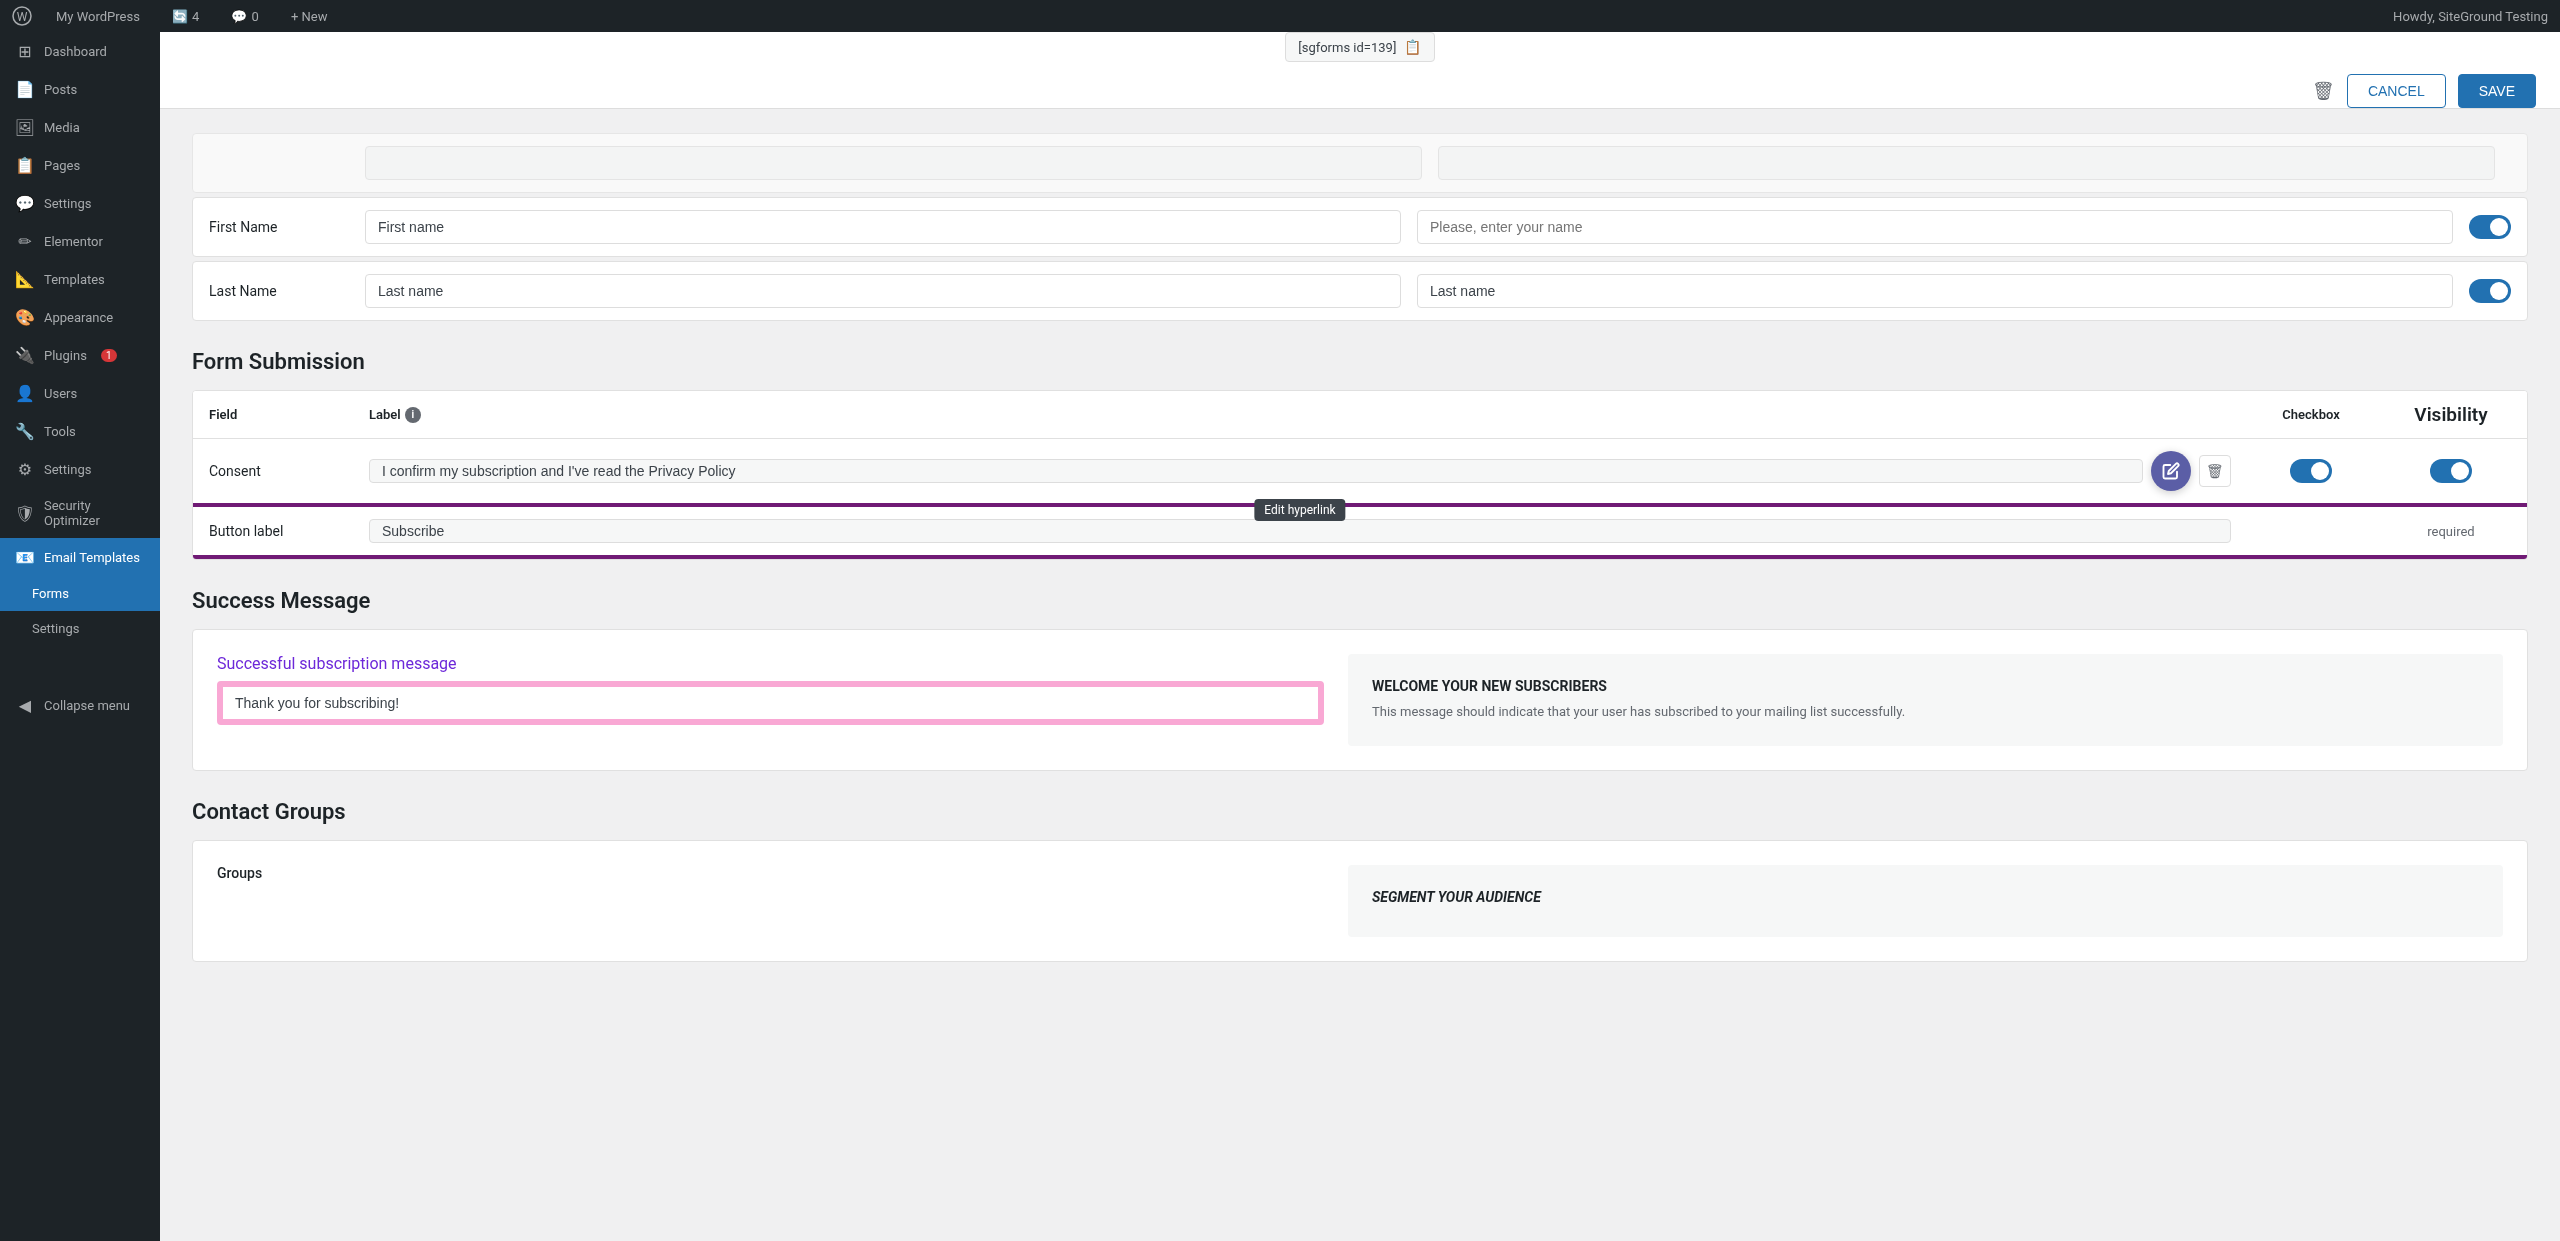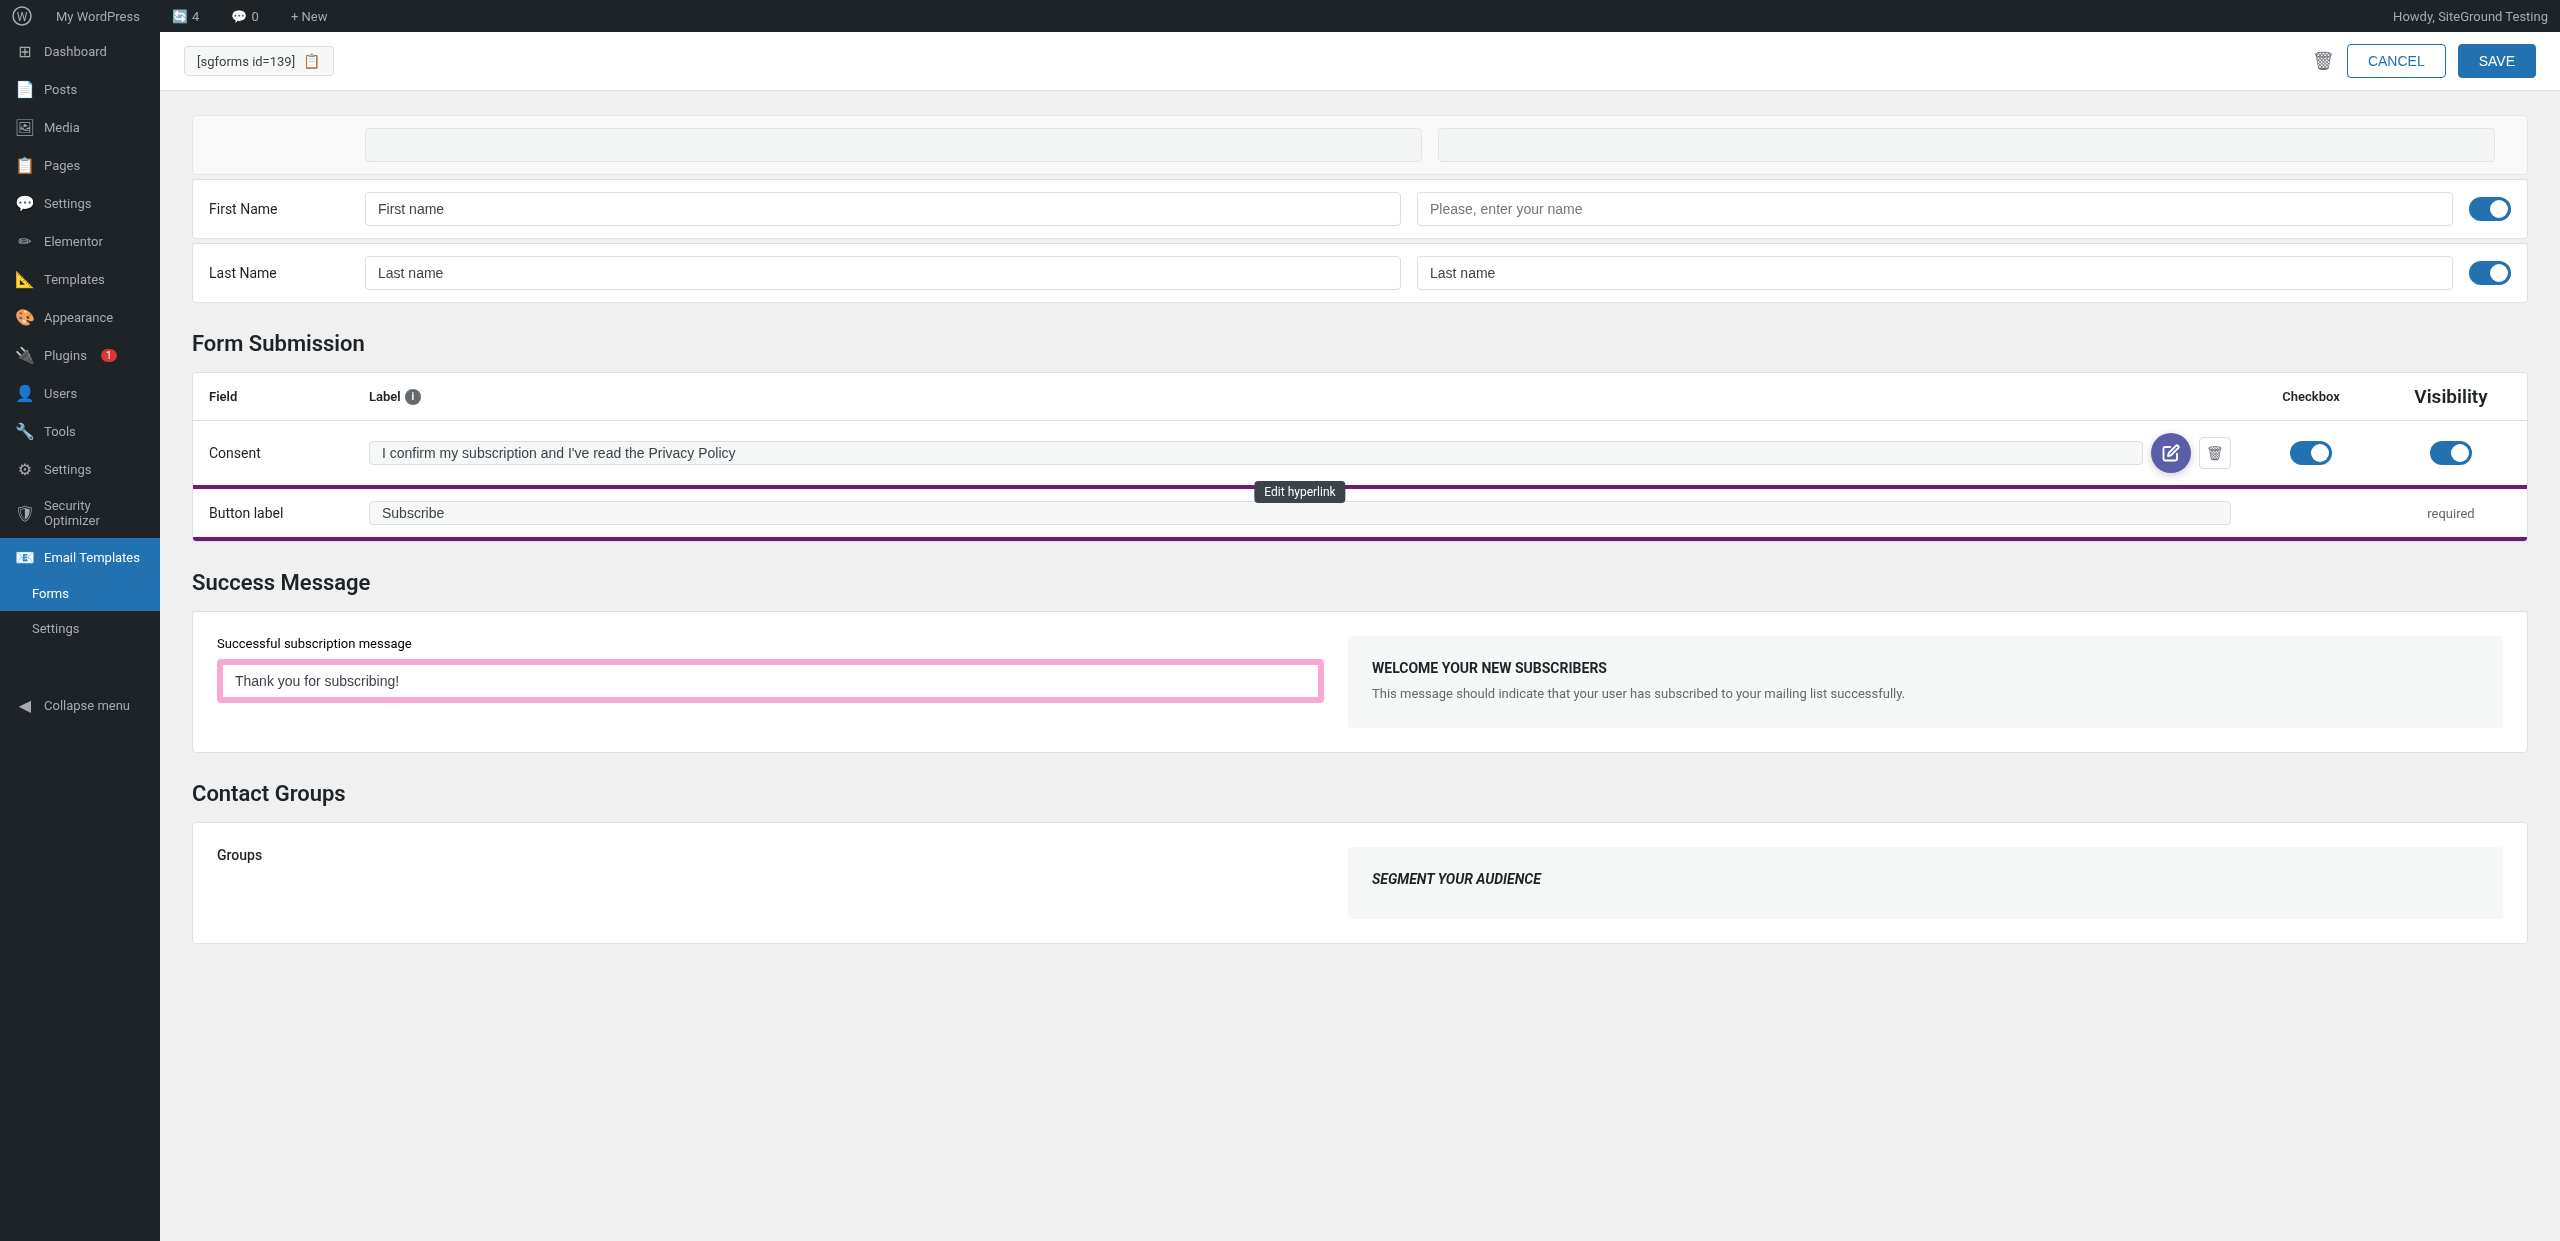--- a/index.html
+++ b/index.html
@@ -32,21 +32,21 @@
     .sidebar-submenu .sidebar-item { padding-left: 32px; font-size: 13px; }
 
     
     .main-content {
       margin-top: 32px; margin-left: 160px; flex: 1; overflow-y: auto; background: #f0f0f1; padding: 0;
     }
 
     
     .form-topbar {
       background: #fff; border-bottom: 1px solid #ddd;
-      display: flex; align-items: center; padding: 12px 24px; gap: 12px;
+      display: flex; align-items: center; padding: 0 24px; gap: 12px; flex-direction: column;
     }
     .shortcode-badge {
       background: #f6f7f7; border: 1px solid #ddd; border-radius: 4px;
       padding: 6px 12px; font-size: 13px; color: #3c434a; display: flex; align-items: center; gap: 8px;
     }
     .copy-icon { cursor: pointer; color: #646970; font-size: 14px; }
     .topbar-actions { margin-left: auto; display: flex; gap: 12px; align-items: center; }
     .btn-cancel {
       background: transparent; border: 1px solid #2271b1; color: #2271b1;
       padding: 8px 20px; border-radius: 4px; font-size: 14px; cursor: pointer; font-weight: 500;
@@ -138,21 +138,21 @@
 
     
     .success-section {
       display: flex; gap: 24px; background: #fff; border: 1px solid #e0e0e0;
       border-radius: 4px; padding: 24px; margin-bottom: 4px;
     }
     .success-left { flex: 1; }
     .success-right {
       flex: 1; background: #f6f7f7; border-radius: 4px; padding: 24px;
     }
-    .success-label { font-size: 13px; color: #000000; margin-bottom: 8px; }
+    .success-label { font-size: 16px; color: #6d28d9; margin-bottom: 8px; }
     .success-input {
       width: 100%; border: 6px solid #f9a8d4; border-radius: 4px; padding: 8px 12px;
       font-size: 14px; color: #3c434a; background: #fff;
     }
     .success-right-title { font-size: 14px; font-weight: 700; color: #1d2327; margin-bottom: 8px; text-transform: uppercase; }
     .success-right-desc { font-size: 13px; color: #646970; line-height: 1.5; }
 
     
     .groups-section {
       display: flex; gap: 24px; background: #fff; border: 1px solid #e0e0e0;

